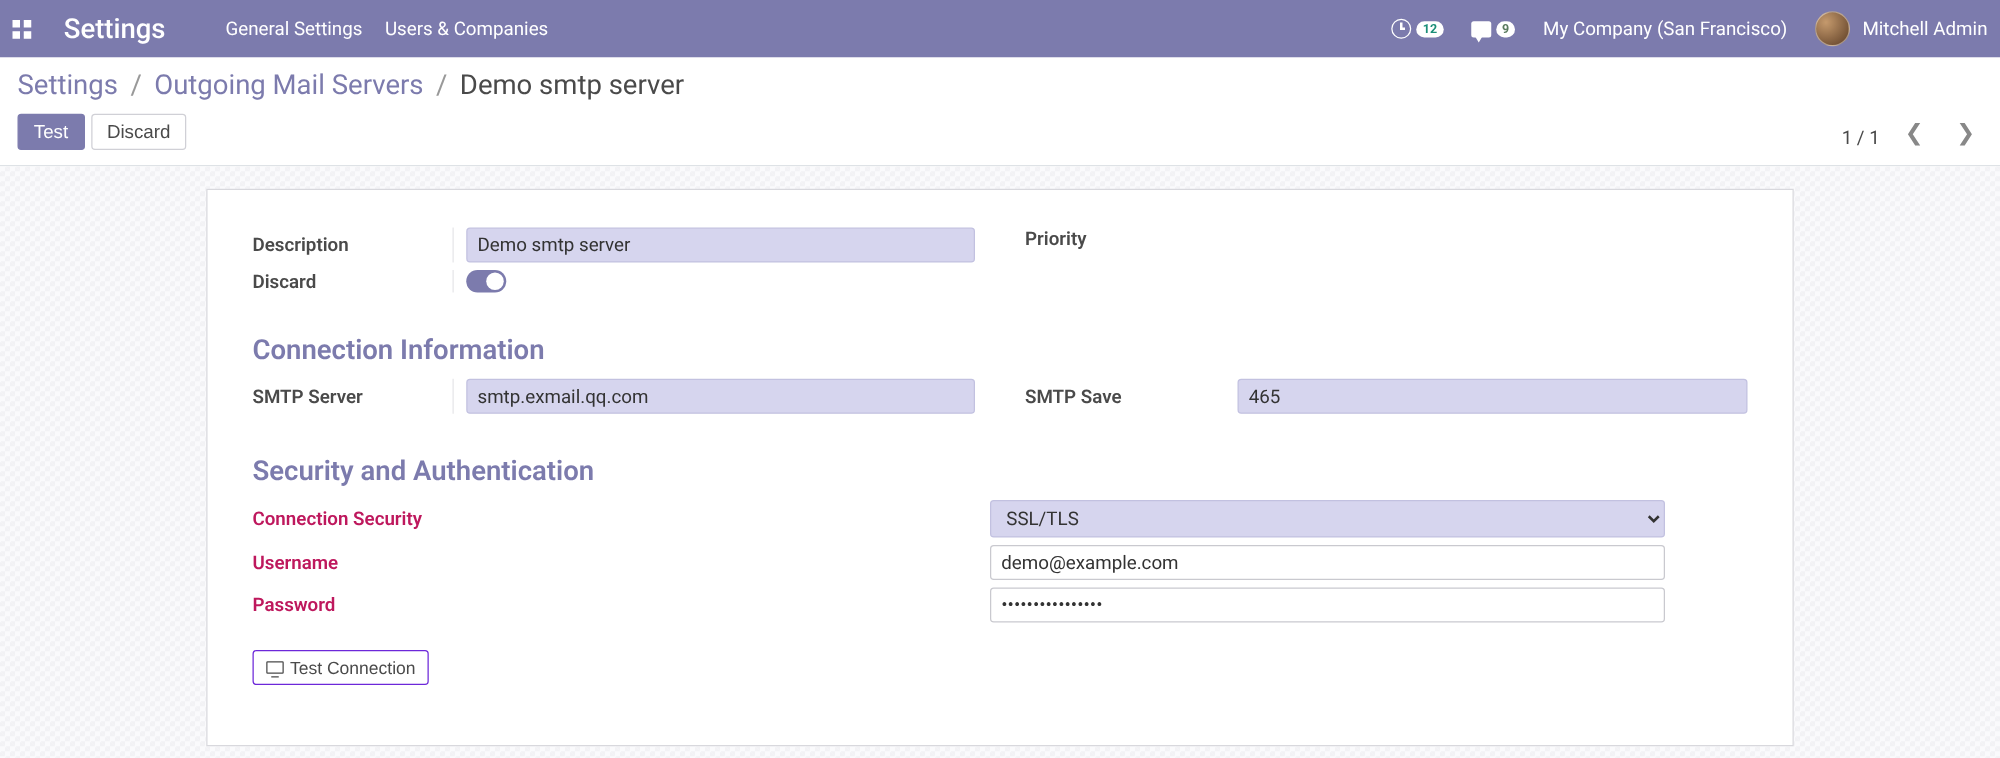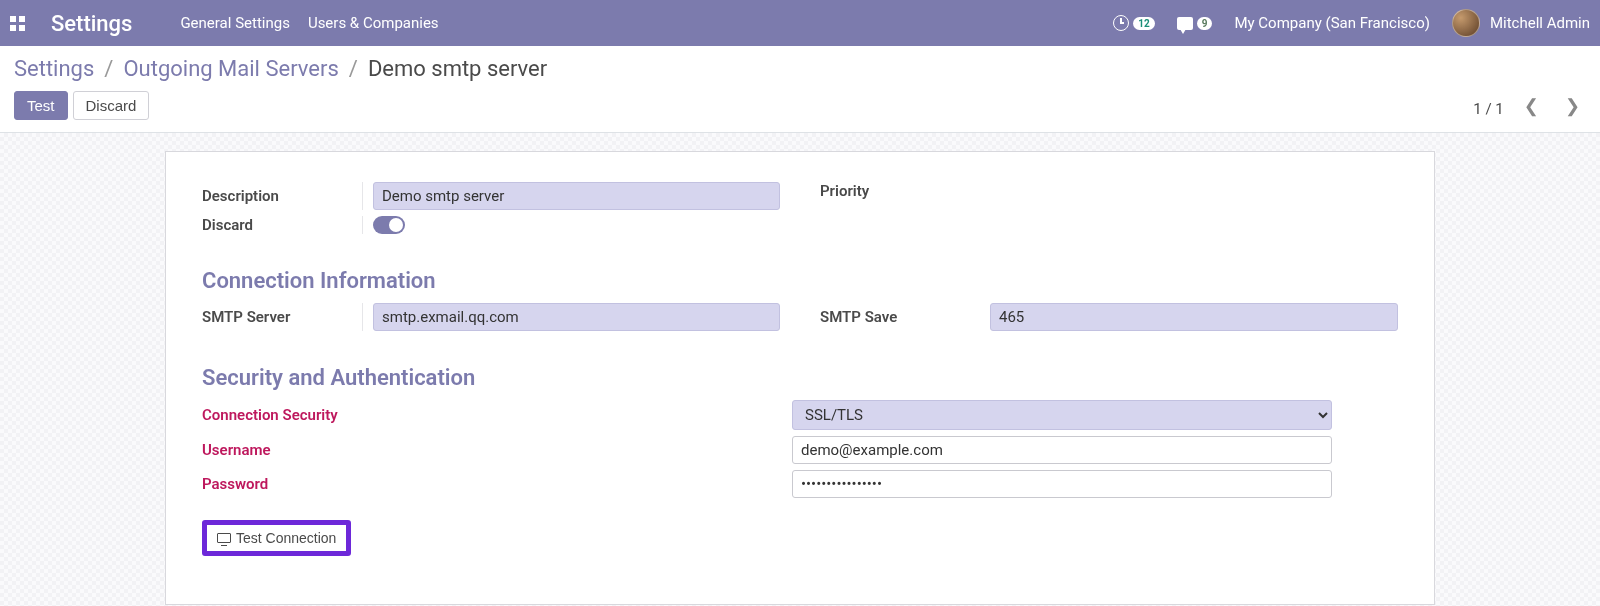--- a/index.html
+++ b/index.html
@@ -128,21 +128,21 @@
     width: 32px; height: 18px; border-radius: 10px; background: #7c7bad; position: relative; cursor: pointer;
   }
   .toggle .knob {
     position: absolute; right: 2px; top: 2px; width: 14px; height: 14px; border-radius: 50%; background: #fff;
   }
 
   
   .btn-small {
     font-size: 14px;
     padding: 5px 10px;
-    border: 5px solid #6d28d9;
+    border: 1px solid #6d28d9;
     background: #fff;
     color: #4a4a4a;
     cursor: pointer;
     border-radius: 3px;
     display: inline-flex;
     align-items: center;
     gap: 5px;
     margin-top: 16px;
   }
   .monitor-icon {

